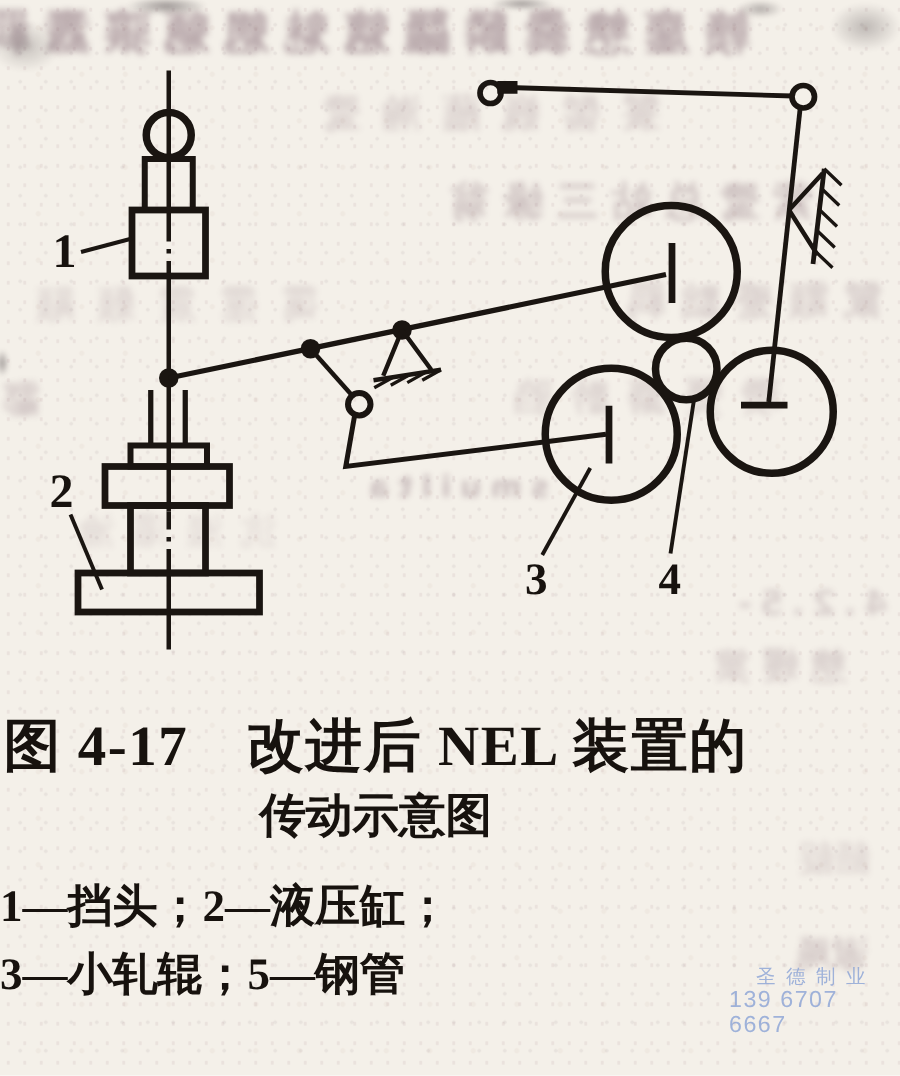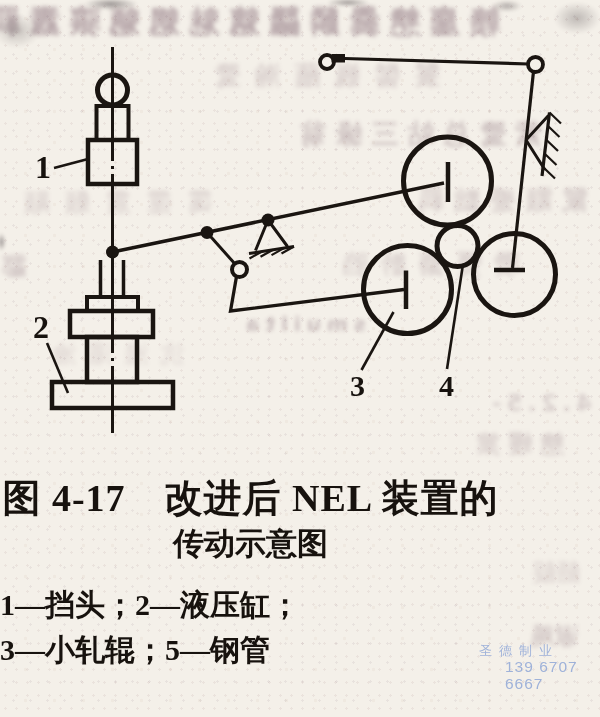--- a/index.html
+++ b/index.html
@@ -29,25 +29,25 @@
   }
   .cap-l1{ font-size:38px; letter-spacing:1px; }
   .cap-l2{ font-size:31px; margin-top:11px; }
   .legend{
     position:absolute; left:0; top:590px; width:590px; text-align:left;
     font-weight:bold; color:#17120e; line-height:1.0;
   }
   .leg-l1{ font-size:30px; }
   .leg-l2{ font-size:30px; margin-top:15px; }
   .watermark{
-    position:absolute; left:461px; top:644px; color:#8aa3d6; opacity:.8;
+    position:absolute; left:486px; top:644px; color:#8aa3d6; opacity:.8;
     font-family:"Liberation Sans","DejaVu Sans",sans-serif; line-height:1.1;
   }
   .wm-co{ font-size:13px; letter-spacing:7px; padding-left:18px; }
-  .wm-ph{ font-size:15.5px; letter-spacing:1px;margin-left:44px; }
+  .wm-ph{ font-size:15.5px; letter-spacing:1px; }
 </style>
 </head>
 <body>
 
 <div class="page">
 
   <div class="bleed" style="left:-20px;top:1px;font-size:31px;letter-spacing:9px;opacity:.42;">赣鏖戆爨麟龘魑魅魍魉骧纛羁</div>
   <div class="bleed" style="left:200px;top:58px;font-size:26px;letter-spacing:14px;opacity:.17;">鬟髻巍蘸瀚鹭</div>
   <div class="bleed" style="left:290px;top:116px;font-size:27px;letter-spacing:9px;opacity:.27;">紫鹭总站三缘翁</div>
   <div class="bleed" style="left:8px;top:186px;font-size:25px;letter-spacing:16px;opacity:.14;">霭霪震颡颟</div>

